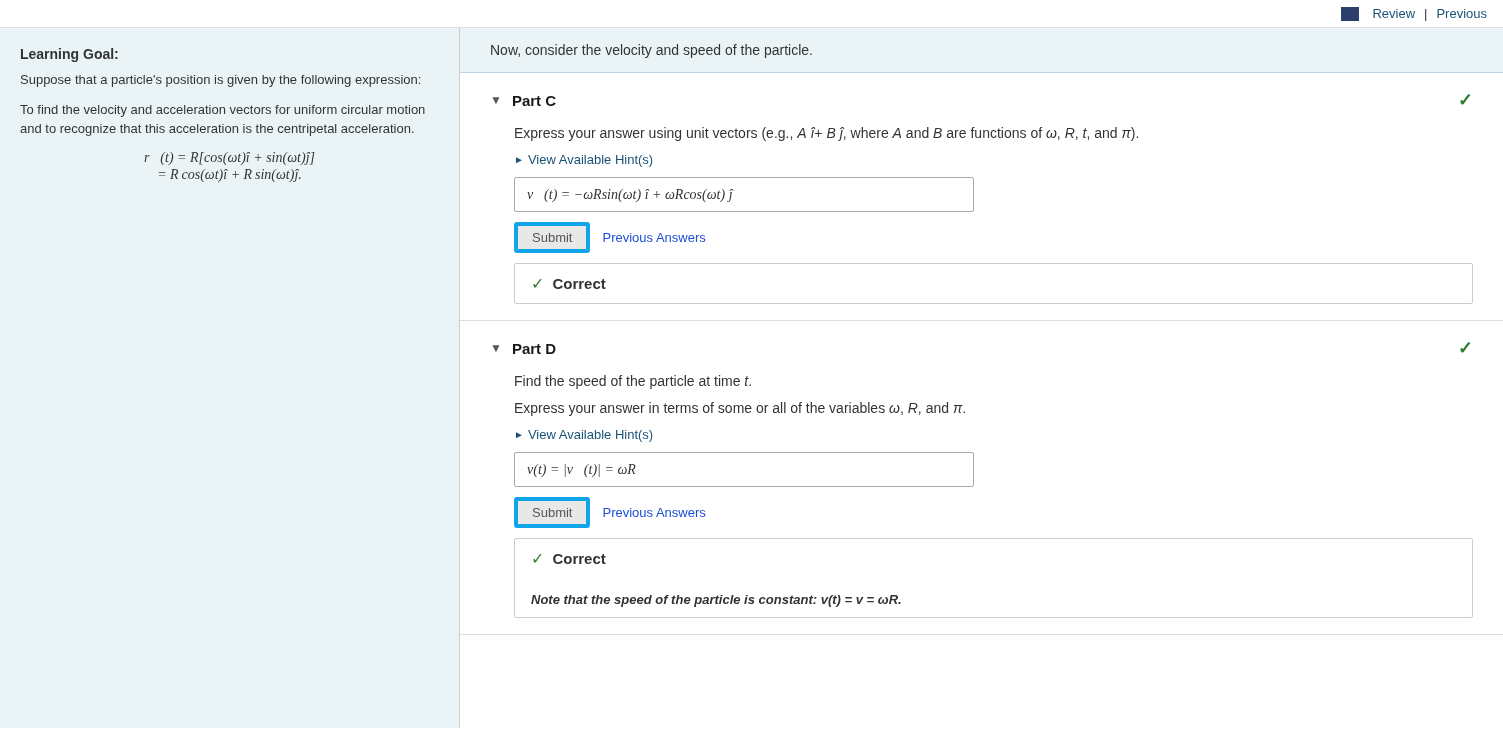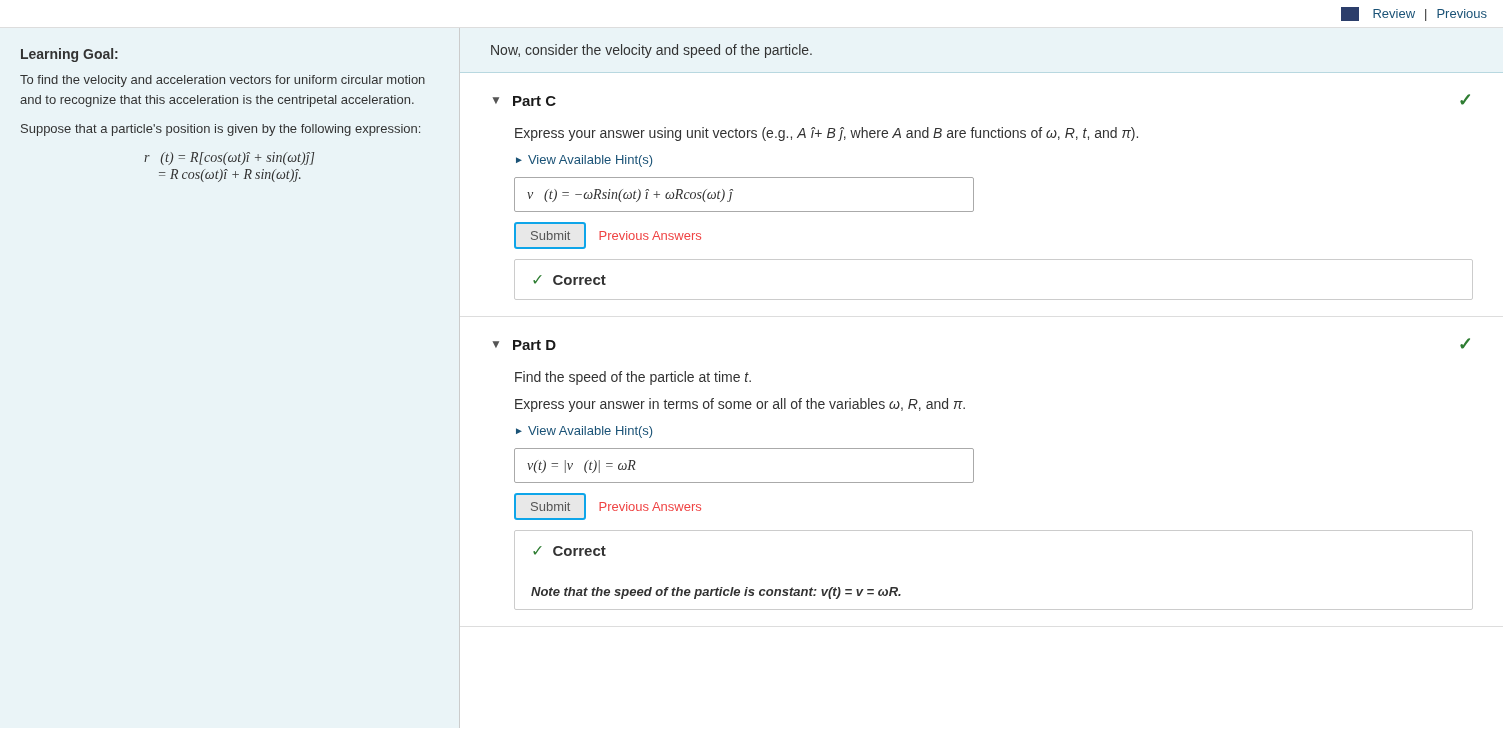--- a/index.html
+++ b/index.html
@@ -180,30 +180,30 @@
 
     .submit-row {
       display: flex;
       align-items: center;
       gap: 12px;
       margin-bottom: 10px;
     }
 
     .submit-btn {
       background: #e8e8e8;
-      border: 2px solid #0ea5e9;
+      border: 4px solid #0ea5e9;
       padding: 4px 14px;
       font-size: 13px;
       color: #555;
       border-radius: 3px;
       cursor: pointer;
     }
 
     .previous-answers-link {
-      color: #ef4444;
+      color: #1d4ed8;
       font-size: 13px;
       text-decoration: none;
       cursor: pointer;
     }
 
     .correct-box {
       border: 1px solid #ccc;
       background: #fff;
       padding: 10px 16px;
       display: flex;
@@ -257,22 +257,22 @@
     <a href="#">Review</a>
     <span class="separator">|</span>
     <a href="#">Previous</a>
   </div>
 </div>
 
 <div class="main-layout">
 
   <div class="sidebar">
     <div class="sidebar-title">Learning Goal:</div>
+    <div class="sidebar-text">Suppose that a particle's position is given by the following expression:</div>
     <div class="sidebar-text">To find the velocity and acceleration vectors for uniform circular motion and to recognize that this acceleration is the centripetal acceleration.</div>
-    <div class="sidebar-text">Suppose that a particle's position is given by the following expression:</div>
     <div class="sidebar-formula">
       <span class="math">
         <i>r⃗</i>(<i>t</i>) = <i>R</i>[cos(<i>ωt</i>)<i>î</i> + sin(<i>ωt</i>)<i>ĵ</i>]
       </span>
       <br>
       <span class="math">
         = <i>R</i> cos(<i>ωt</i>)<i>î</i> + <i>R</i> sin(<i>ωt</i>)<i>ĵ</i>.
       </span>
     </div>
   </div>

